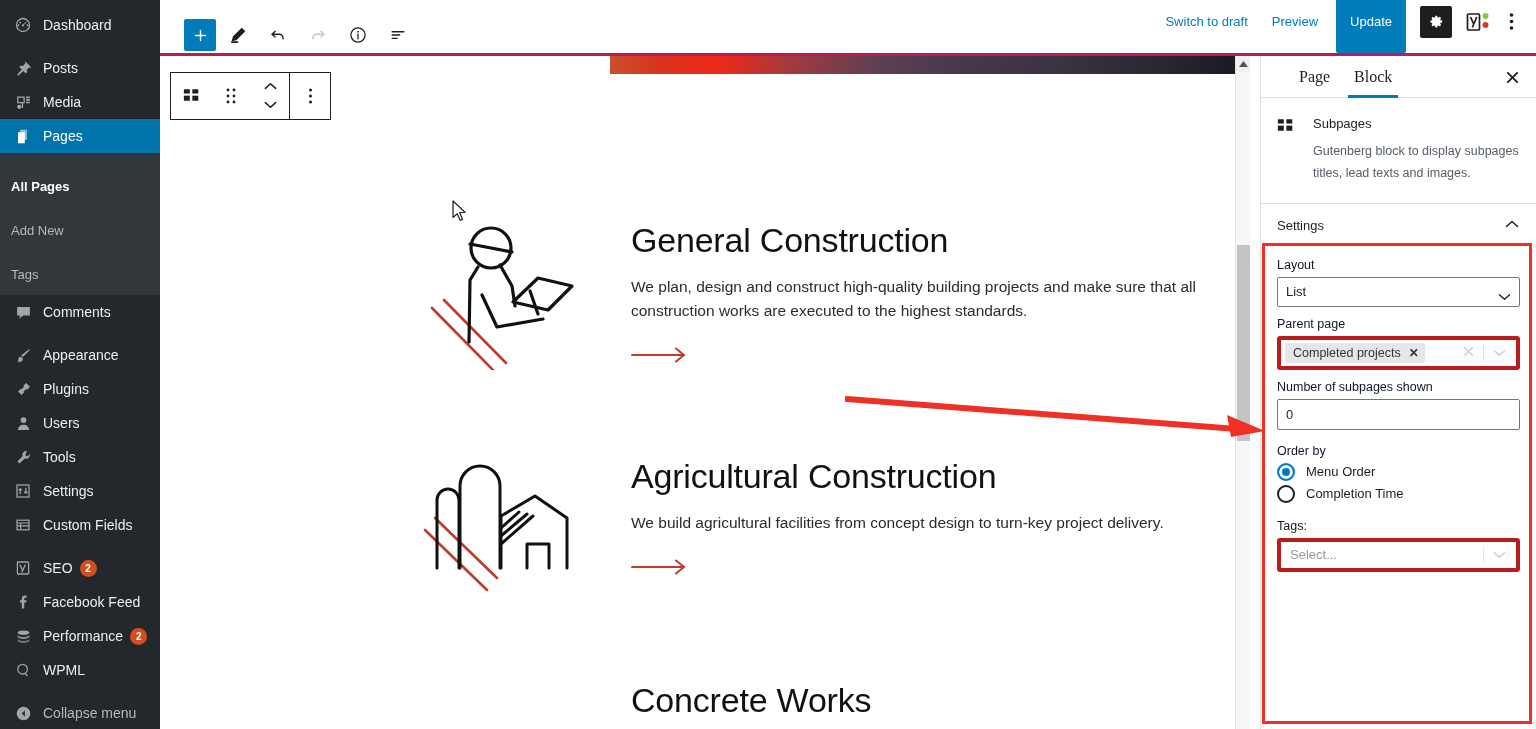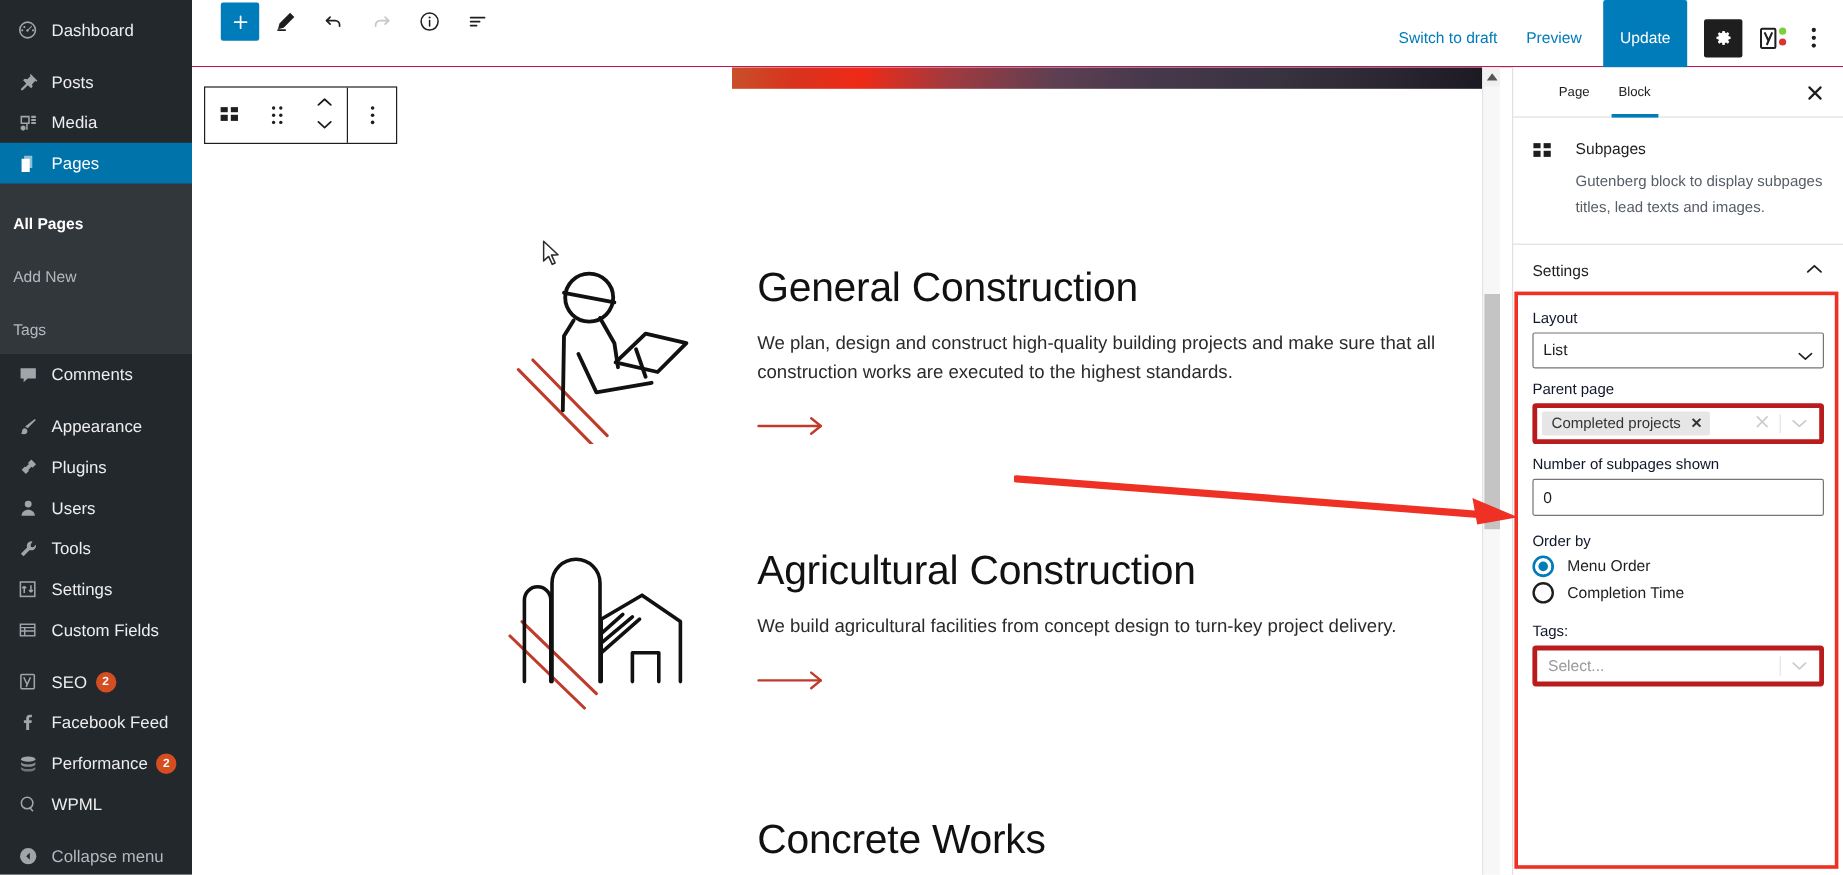--- a/index.html
+++ b/index.html
@@ -80,22 +80,22 @@
   
   .editor {
     position: absolute; left: 160px; top: 0;
     width: 1376px; height: 729px;
     background: #fff;
   }
   .editor-header {
     position: absolute; left: 0; top: 0;
     width: 1376px; height: 56px;
     background: #fff;
-    border-bottom: 1px solid #be185d;
-    display: flex; align-items: flex-start;
+    border-bottom: 3px solid #be185d;
+    display: flex; align-items: flex-end;
   }
   .hdr-left { display: flex; align-items: center; padding-left: 24px; gap: 4px; }
   .hdr-right {
     margin-left: auto;
     display: flex; align-items: center; gap: 4px;
     padding-right: 10px;
   }
   .tb-btn {
     width: 36px; height: 36px;
     display: inline-flex; align-items: center; justify-content: center;
@@ -243,26 +243,26 @@
   .ss-tabs {
     display: flex; align-items: stretch;
     height: 42px;
     border-bottom: 1px solid #e0e0e0;
     padding-left: 26px;
     position: relative;
   }
   .ss-tab {
     display: inline-flex; align-items: center;
     padding: 0 12px;
-    font-size: 11px;
+    font-size: 16px;
     color: #1e1e1e;
     background: none; border: none;
     cursor: pointer;
     position: relative;
-    font-family: Liberation Sans, sans-serif;
+    font-family: Liberation Serif, serif;
   }
   .ss-tab.active::after {
     content: "";
     position: absolute; left: 6px; right: 6px; bottom: -1px;
     height: 3px; background: #007cba;
   }
   .ss-close {
     position: absolute; right: 8px; top: 5px;
     width: 32px; height: 32px;
     display: inline-flex; align-items:center; justify-content:center;

